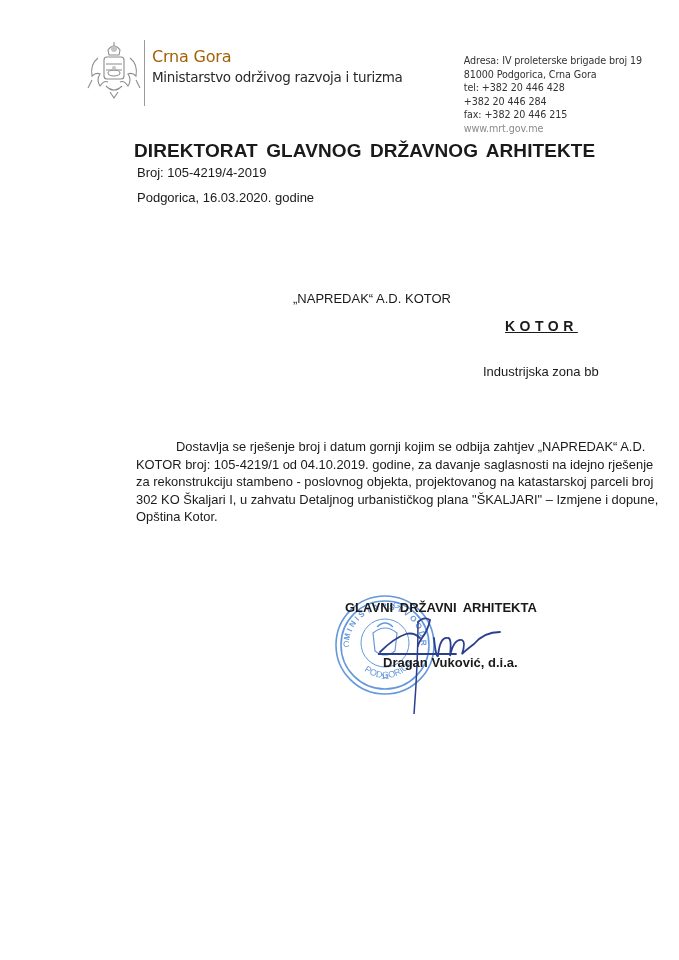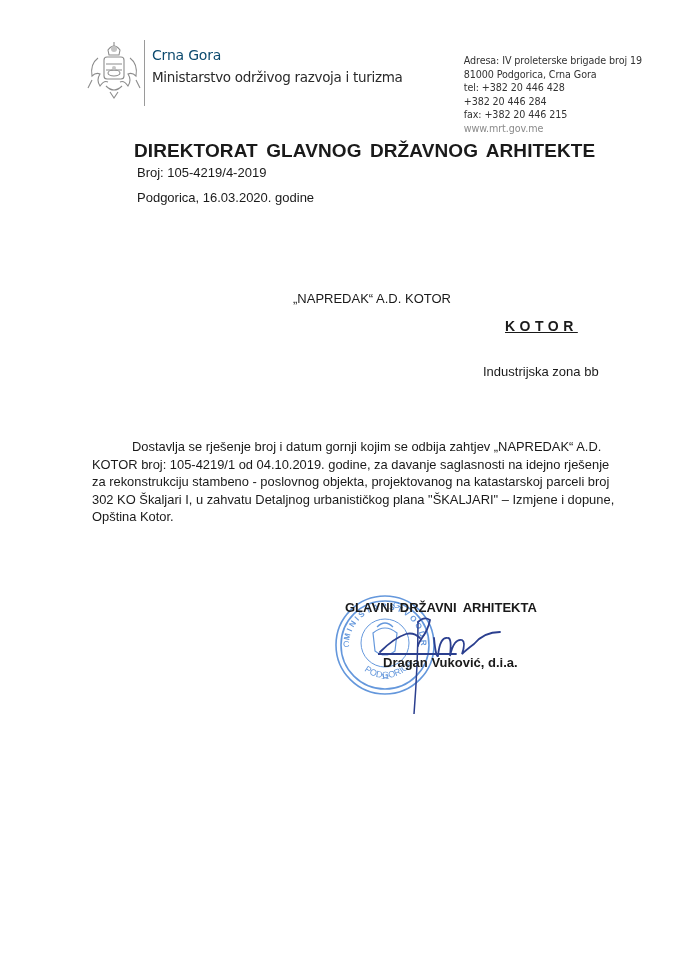--- a/index.html
+++ b/index.html
@@ -4,32 +4,32 @@
   <style>
     html, body { margin: 0; padding: 0; }
     body {
       width: 679px; height: 960px; background: #ffffff; position: relative;
       overflow: hidden; color: #1a1a1a;
       font-family: "Liberation Sans", sans-serif;
     }
     .abs { position: absolute; }
     .emblem { left: 84px; top: 40px; width: 60px; height: 64px; }
     .vrule { left: 144px; top: 40px; width: 1px; height: 66px; background: #9a9a9a; }
-    .org-line1 { left: 152px; top: 47px; font-family: "DejaVu Sans", sans-serif; font-size: 14px; color: #0c4a6e; letter-spacing: -0.2px; }
+    .org-line1 { left: 152px; top: 47px; font-family: "DejaVu Sans", sans-serif; font-size: 16px; color: #a16207; letter-spacing: -0.2px; }
     .org-line2 { left: 152px; top: 69px; font-family: "DejaVu Sans", sans-serif; font-size: 13.5px; color: #2a2a2a; letter-spacing: -0.3px; }
     .contact { right: 37px; top: 54px; text-align: left; font-family: "DejaVu Sans", sans-serif; font-size: 9.6px; line-height: 13.6px; color: #333; letter-spacing: -0.1px; }
     .contact .web { color: #8a8a8a; }
     .dept { left: 134px; top: 140px; font-size: 19px; font-weight: bold; word-spacing: 3px; letter-spacing: 0.1px; }
     .ref { left: 137px; top: 165px; font-size: 13px; }
     .date { left: 137px; top: 190px; font-size: 13px; }
     .addressee { left: 293px; top: 291px; font-size: 13px; font-weight: normal; }
     .city { left: 505px; top: 318px; font-size: 14px; font-weight: bold; letter-spacing: 4.5px; text-decoration: underline; }
     .street { left: 483px; top: 364px; font-size: 13px; }
     .body-text { left: 92px; top: 438px; width: 550px; font-size: 12.9px; line-height: 17.6px; text-align: justify; }
-    .body-text .line { display: block; white-space: nowrap; }
+    .body-text .line { display: block; white-space: nowrap; margin-left: 44px; }
     .body-text .indent { padding-left: 40px; }
     .stamp { left: 333px; top: 593px; width: 104px; height: 104px; }
     .sig-title { left: 345px; top: 600px; font-size: 13px; font-weight: bold; word-spacing: 3px; }
     .signature { left: 378px; top: 604px; width: 150px; height: 110px; }
     .sig-name { left: 383px; top: 655px; font-size: 13px; font-weight: bold; }
   </style>
 </head>
 <body>
 
 <div class="abs emblem">

